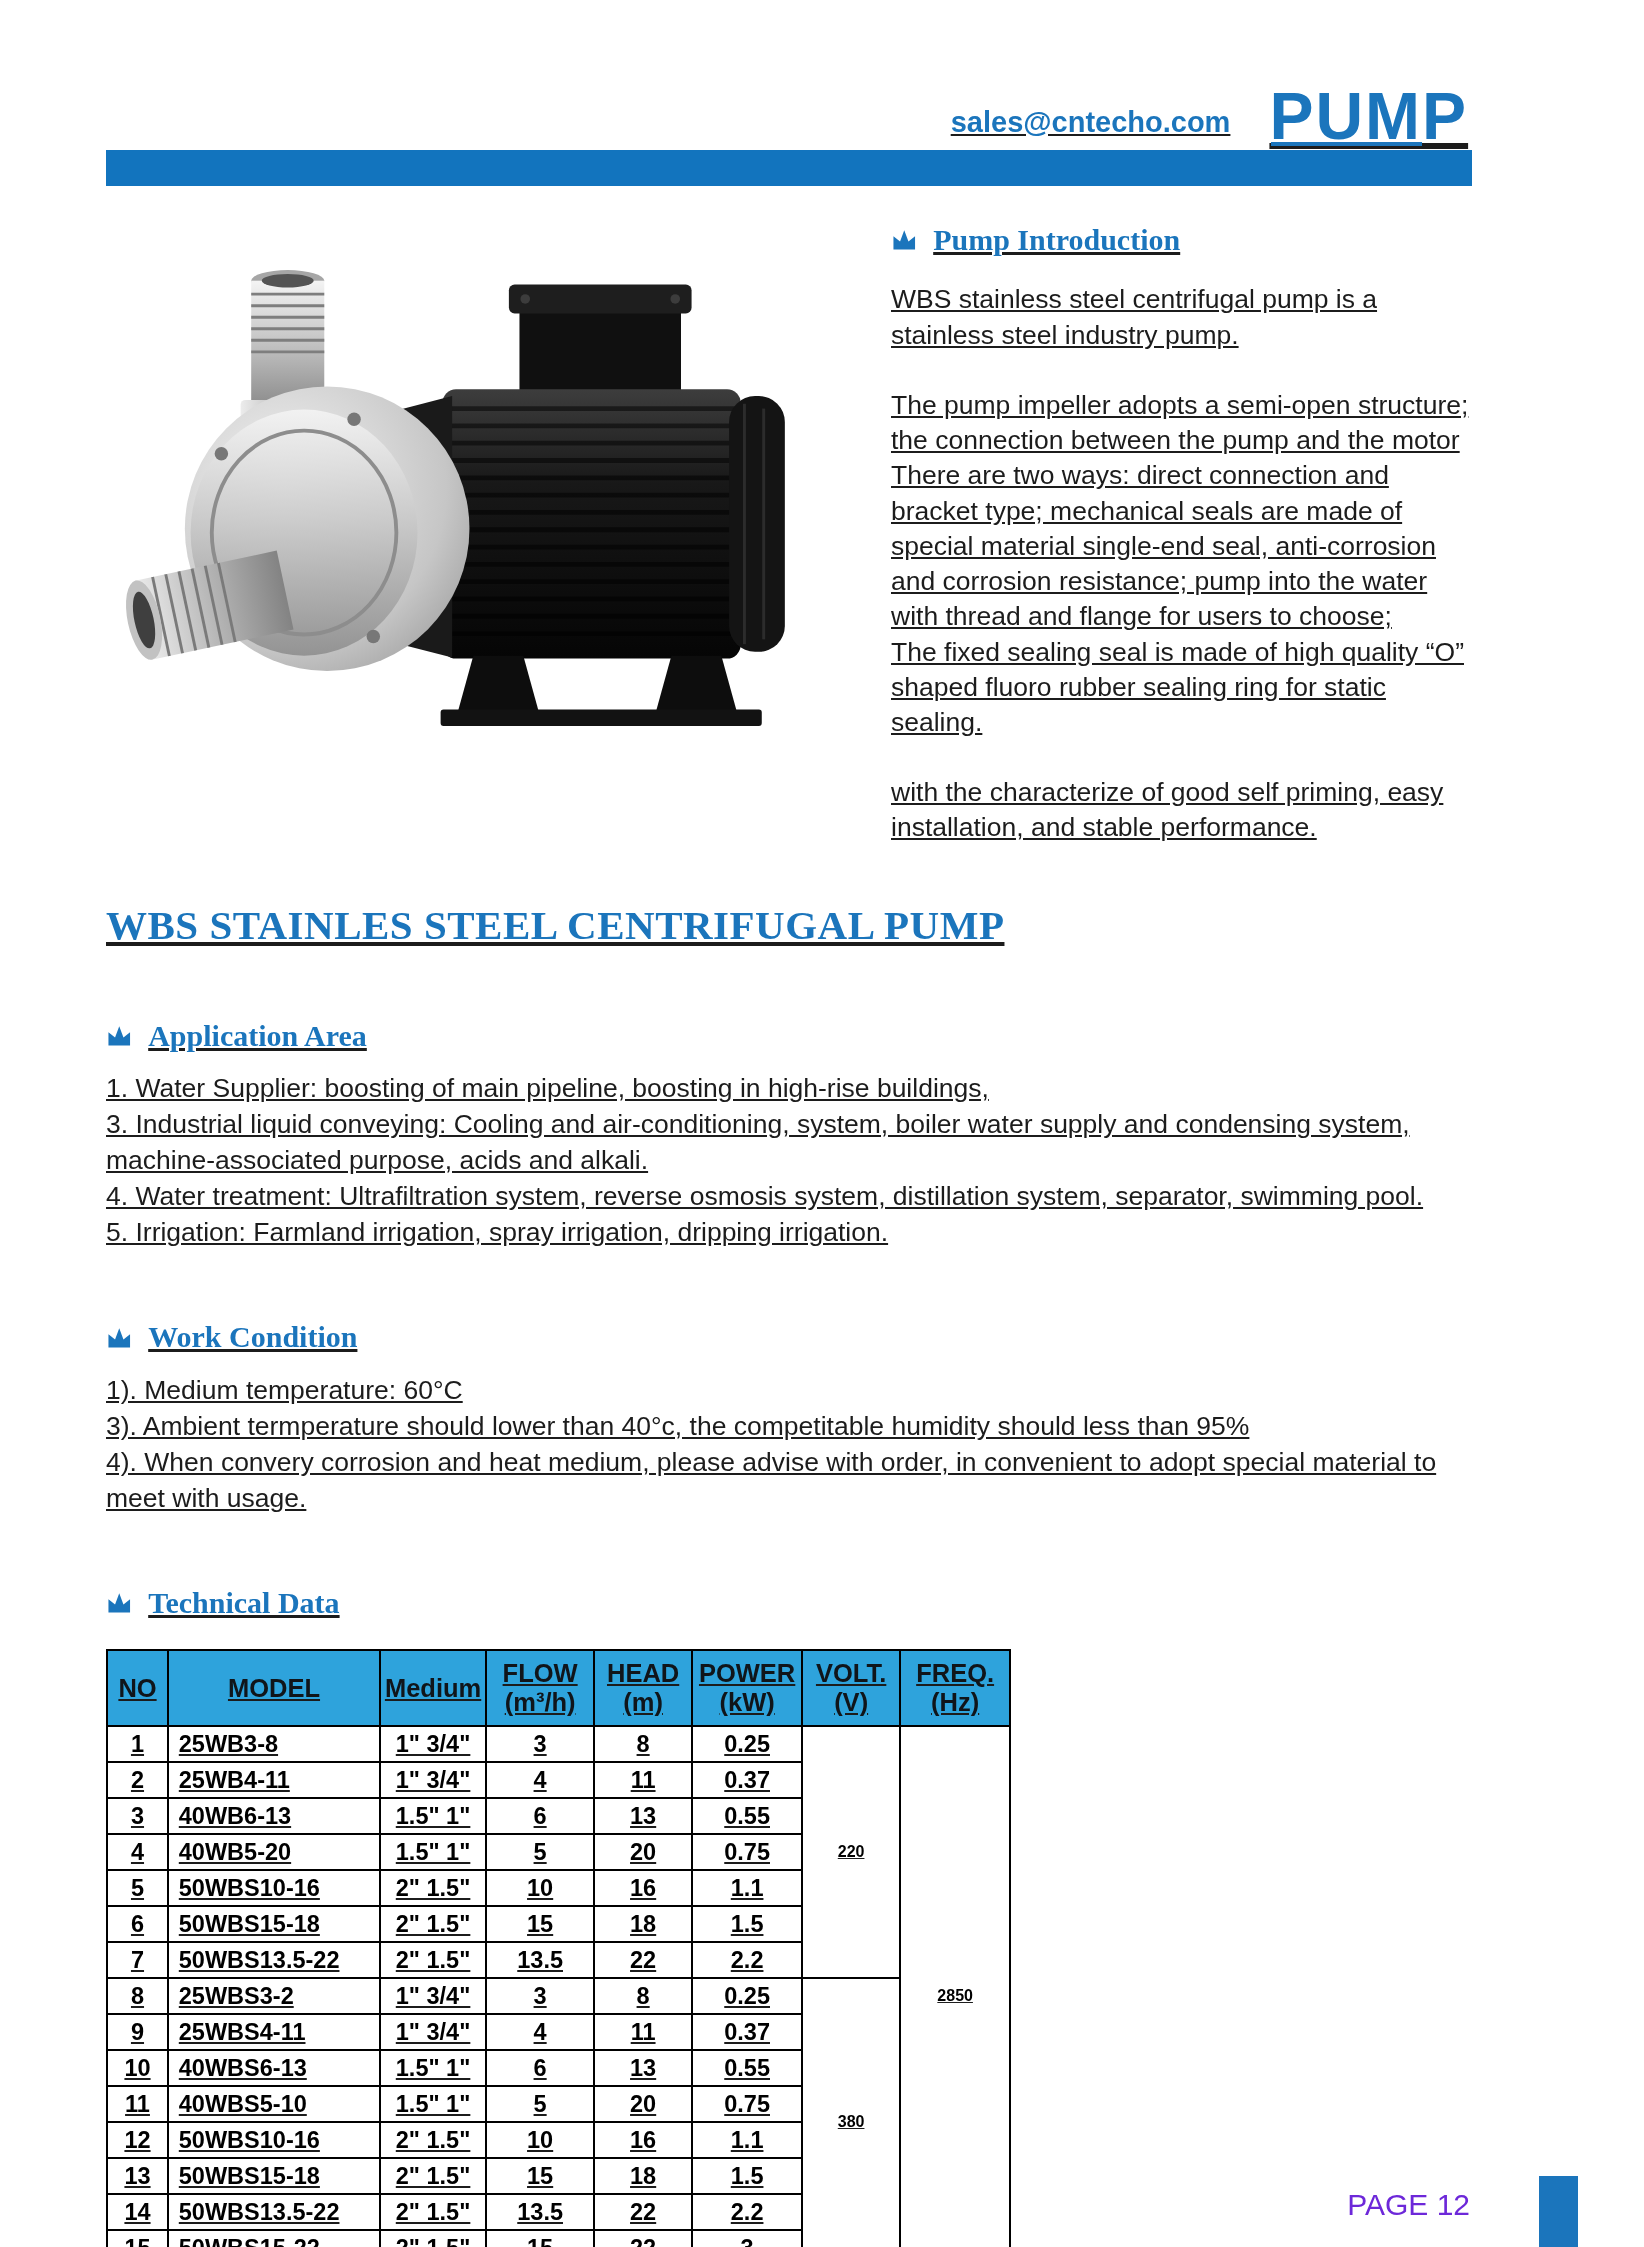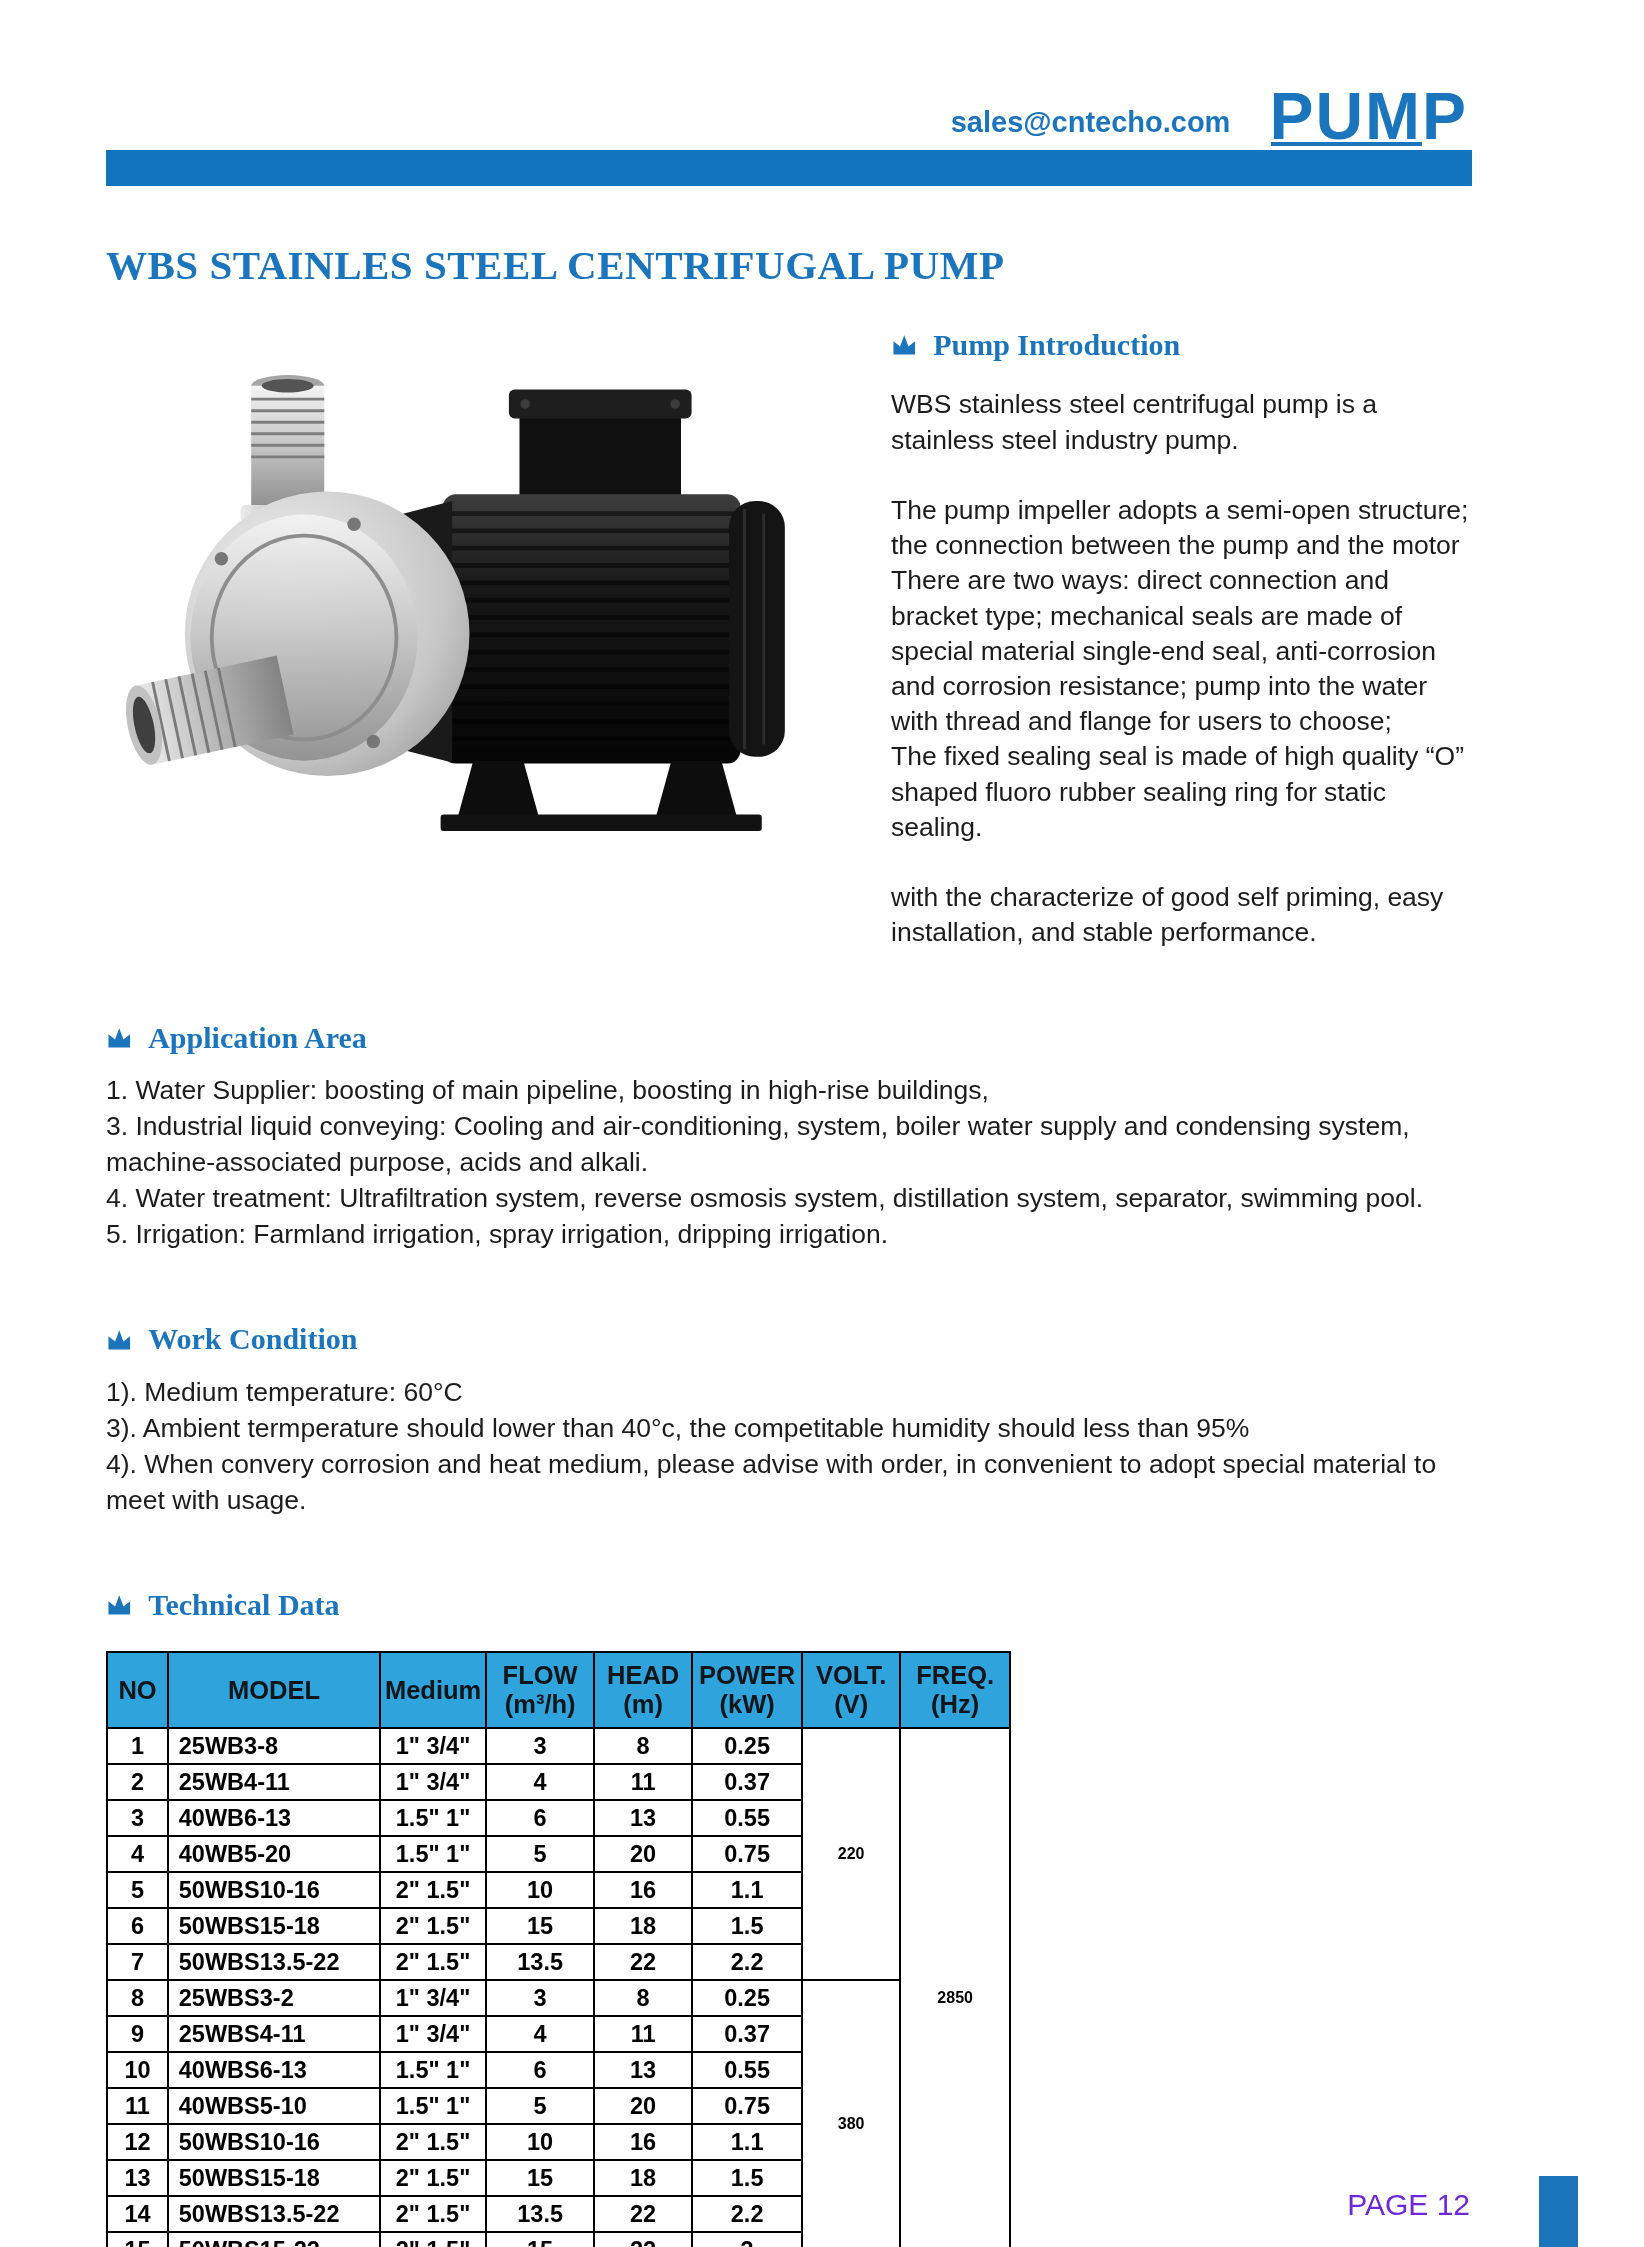--- a/index.html
+++ b/index.html
@@ -4,21 +4,21 @@
 <style>
   :root{
     --accent:#1b75bc;
     --bar:#1274be;
     --table-header:#2ea3dc;
   }
   *{box-sizing:border-box;}
   html,body{margin:0;padding:0;background:#ffffff;}
   .page{
     width:1578px;height:2247px;position:relative;background:#fff;overflow:hidden;
-    font-family:"Liberation Sans", sans-serif;color:#1c1c1c;
+    font-family:"Liberation Sans", sans-serif;color:#1c1c1c;text-decoration:underline;
   }
   .content{padding:0 106px;}
 
   
   .masthead{padding-top:86px;}
   .mast-row{display:flex;justify-content:flex-end;align-items:flex-end;gap:39px;padding-right:3.9px;}
   .email{color:var(--accent);font-weight:bold;font-size:29px;margin-bottom:7.8px;}
   .logo{position:relative;color:var(--accent);font-weight:800;font-size:66px;line-height:0.92;letter-spacing:2px;}
   .logo-underline{position:absolute;left:2px;bottom:1px;width:76%;height:3.9px;background:var(--accent);}
   .top-bar{height:36px;background:var(--bar);margin-top:2.9px;}
@@ -73,24 +73,20 @@
 
   <div class="content masthead">
     <div class="mast-row">
       <div class="email">sales@cntecho.com</div>
       <div class="logo">
         <span>PUMP</span>
         <div class="logo-underline"></div>
       </div>
     </div>
     <div class="top-bar"></div>
-  </div>
-
-  <div class="content">
-    <h1 class="page-title">WBS STAINLES STEEL CENTRIFUGAL PUMP</h1>
   </div>
 
   <div class="content intro-section">
     <div class="pump-figure">
       <svg viewBox="0 0 780 570" width="750" height="549" aria-hidden="true">
         <defs>
           <linearGradient id="steelV" x1="0" y1="0" x2="0" y2="1">
             <stop offset="0" stop-color="#f4f4f4"></stop>
               <stop offset="0.45" stop-color="#c9c9c9"></stop>
               <stop offset="1" stop-color="#8e8e8e"></stop>
@@ -191,20 +187,24 @@
         </span>
         <span>Pump Introduction</span>
       </div>
       <p class="para">WBS stainless steel centrifugal pump is a stainless steel industry pump.</p>
       <p class="para gap">The pump impeller adopts a semi-open structure; the connection between the pump and the motor There are two ways: direct connection and bracket type; mechanical seals are made of special material single-end seal, anti-corrosion and corrosion resistance; pump into the water with thread and flange for users to choose;</p>
       <p class="para">The fixed sealing seal is made of high quality “O” shaped fluoro rubber sealing ring for static sealing.</p>
       <p class="para gap">with the characterize of good self priming, easy installation, and stable performance.</p>
     </div>
   </div>
 
+  <div class="content">
+    <h1 class="page-title">WBS STAINLES STEEL CENTRIFUGAL PUMP</h1>
+  </div>
+
   <div class="content body-section">
     <div class="section-heading">
       <span class="crown-icon">
         <svg viewBox="0 0 22 18">
             <path d="M2 17 L2 6 L7.5 10.5 L11 1 L14.5 10.5 L20 6 L20 17 Z" fill="#1b75bc"></path>
           </svg>
       </span>
       <span>Application  Area</span>
     </div>
     <div class="list-block">

